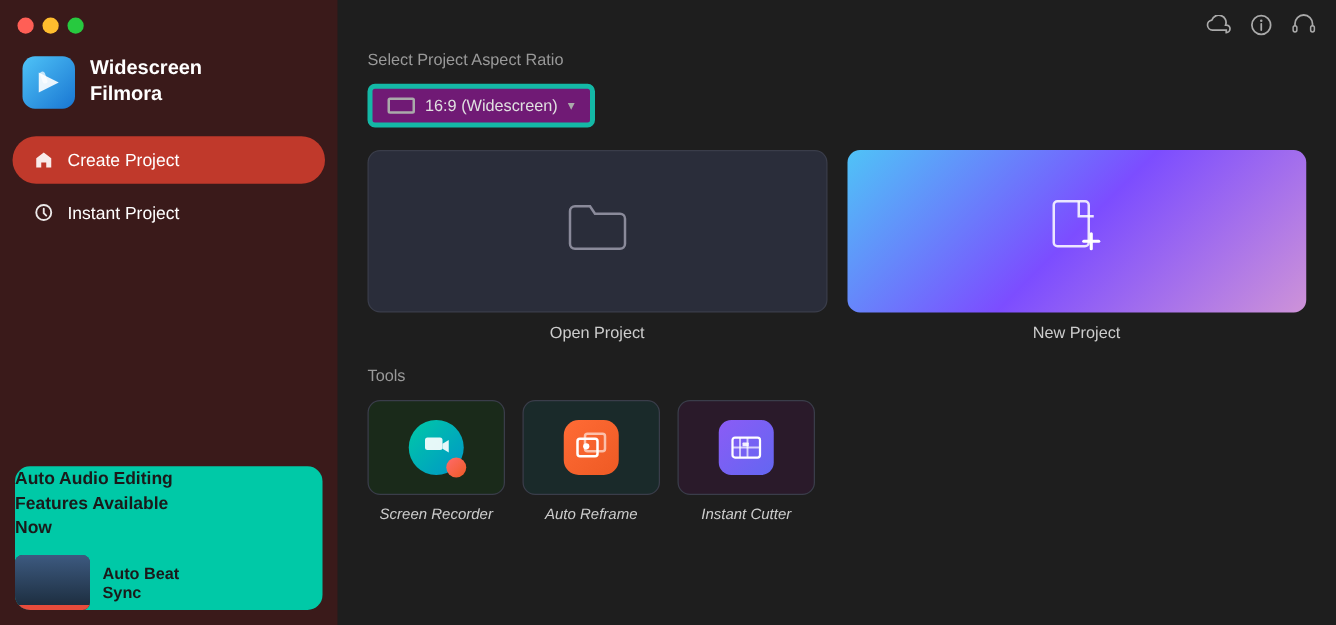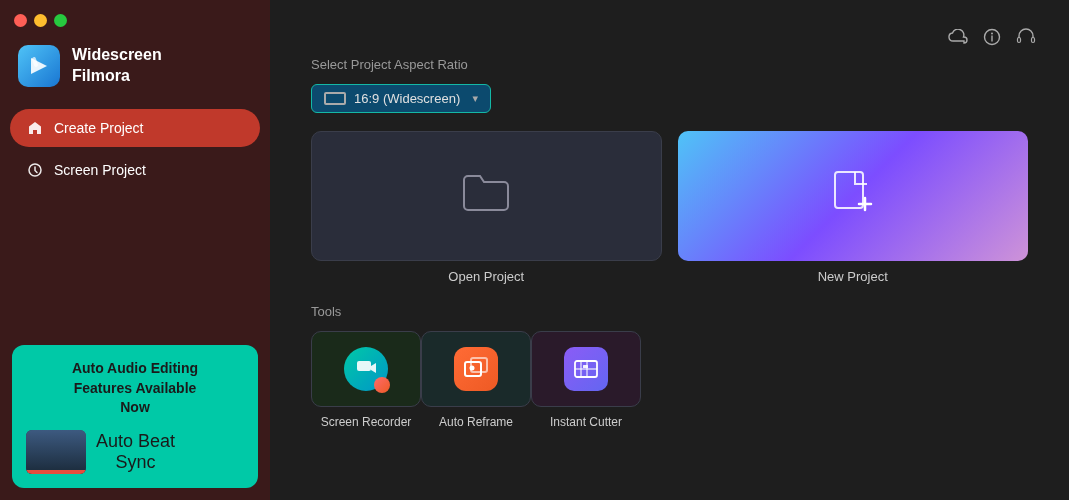--- a/index.html
+++ b/index.html
@@ -89,23 +89,21 @@
       align-items: center;
       justify-content: center;
       flex-shrink: 0;
     }
 
     
     .promo-card {
       margin: auto 12px 12px 12px;
       background: #00c9a7;
       border-radius: 12px;
-      padding: 14px;
       overflow: hidden;
-      text-align: center;
     }
     .promo-title {
       color: #1a1a1a;
       font-size: 14px;
       font-weight: 700;
       line-height: 1.4;
       margin-bottom: 12px;
     }
     .promo-bottom {
       display: flex;
@@ -132,32 +130,32 @@
     .promo-thumb-bar {
       position: absolute;
       bottom: 0;
       left: 0;
       right: 0;
       height: 4px;
       background: #e74c3c;
     }
     .promo-label {
       color: #1a1a1a;
-      font-size: 18px;
-      font-weight: 400;
+      font-size: 13px;
+      font-weight: 700;
     }
 
     
     .main-content {
       flex: 1;
       height: 500px;
       background: #1e1e1e;
       display: flex;
       flex-direction: column;
-      padding: 17px;
+      padding: 0;
       overflow: hidden;
     }
 
     
     .top-bar {
       display: flex;
       justify-content: flex-end;
       align-items: center;
       padding: 10px 16px;
       gap: 14px;
@@ -189,22 +187,22 @@
     }
 
     
     .aspect-ratio-section {
       margin-bottom: 18px;
     }
     .aspect-dropdown {
       display: inline-flex;
       align-items: center;
       gap: 8px;
-      background: #0c4a6e;
-      border: 1px solid #14b8a6;
+      background: #701a75;
+      border: 4px solid #14b8a6;
       border-radius: 6px;
       padding: 6px 12px;
       cursor: pointer;
       color: #e0e0e0;
       font-size: 13px;
       min-width: 180px;
       justify-content: space-between;
     }
     .aspect-left {
       display: flex;
@@ -268,20 +266,22 @@
 
     
     .tools-title {
       font-size: 13px;
       color: #999999;
       margin-bottom: 12px;
       font-weight: 400;
     }
     .tools-grid {
       display: flex;
+      gap: 14px;
+      font-style: italic;
     }
     .tool-card {
       width: 110px;
       display: flex;
       flex-direction: column;
       align-items: center;
       cursor: pointer;
     }
     .tool-icon-box {
       width: 100%;
@@ -397,21 +397,21 @@
     <span>Create Project</span>
   </div>
 
   <div class="nav-item">
     <div class="nav-icon">
       <svg width="16" height="16" viewBox="0 0 16 16" fill="none">
         <circle cx="8" cy="8" r="6" stroke="white" stroke-width="1.5" opacity="0.9"></circle>
         <path d="M8 5v3.5l2 2" stroke="white" stroke-width="1.5" stroke-linecap="round" opacity="0.9"></path>
       </svg>
     </div>
-    <span>Screen Project</span>
+    <span>Instant Project</span>
   </div>
 
   <div class="promo-card">
     <div class="promo-title">
       <span>Auto Audio Editing</span><br>
       <span>Features Available</span><br>
       <span>Now</span>
     </div>
     <div class="promo-bottom">
       <div class="promo-thumb">

